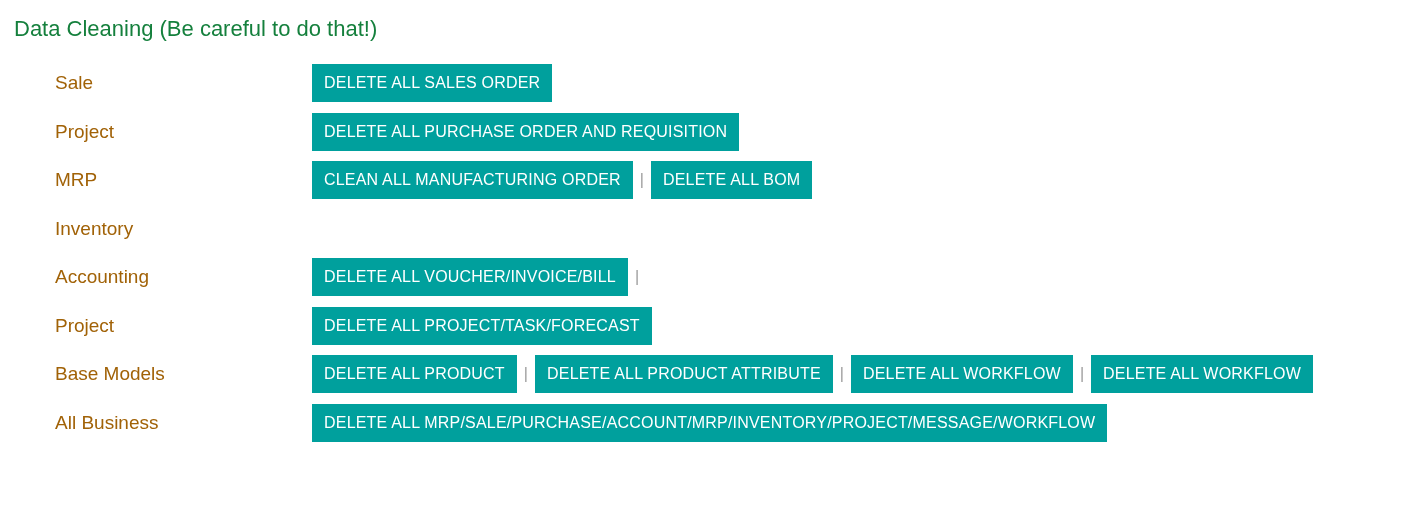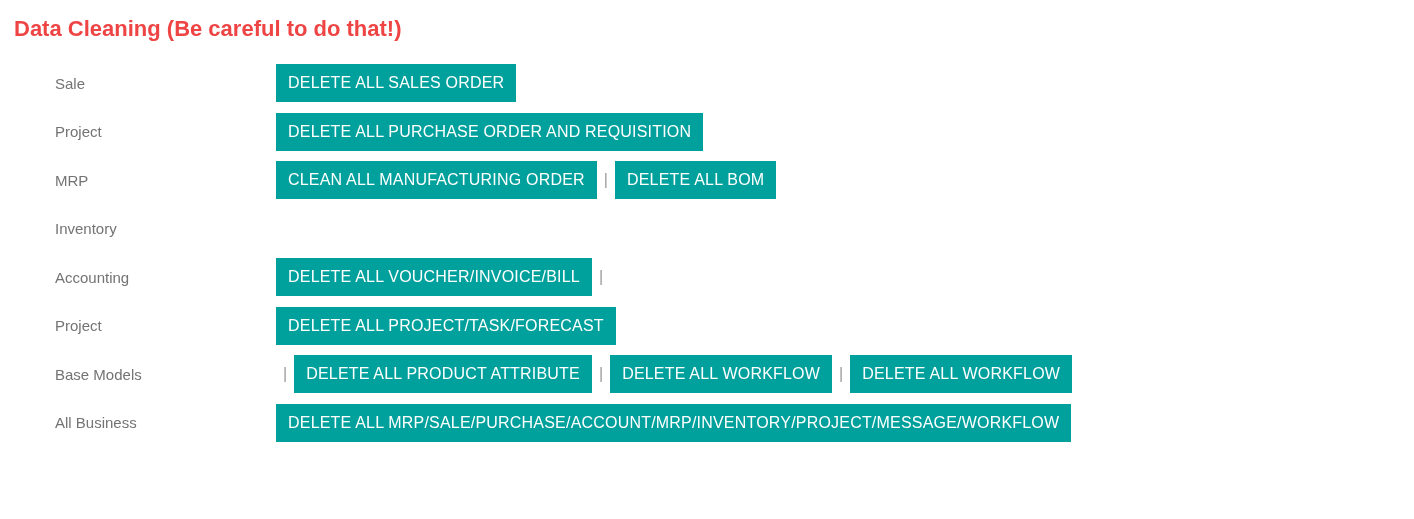--- a/index.html
+++ b/index.html
@@ -10,42 +10,43 @@
   }
   .page {
     width: 1414px;
     height: 519px;
     box-sizing: border-box;
     padding: 16px 0 0 14px;
     overflow: hidden;
   }
   .section-title {
     font-size: 22px;
-    font-weight: 700;
-    color: #ef4444;
+    font-weight: 400;
+    color: #15803d;
     margin: 0 0 22px 0;
     line-height: 26px;
   }
   .row {
     display: flex;
     align-items: center;
     min-height: 38px;
     margin-bottom: 10.5px;
   }
   .row-label {
     width: 262px;
     box-sizing: border-box;
     padding-left: 41px;
-    color: #737373;
-    font-size: 15px;
+    color: #a16207;
+    font-size: 19px;
     flex: 0 0 auto;
   }
   .btn-group {
     display: flex;
     align-items: center;
+    margin-left: 36px;
   }
   .delete-btn {
     background: #00A09D;
     color: #ffffff;
     border: none;
     height: 38px;
     padding: 0 12px;
     font-size: 16px;
     font-family: "Liberation Sans", sans-serif;
     letter-spacing: 0.2px;
@@ -98,20 +99,21 @@
       </div>
       <div class="row">
         <span class="row-label">Project</span>
         <div class="btn-group">
           <button class="delete-btn">DELETE ALL PROJECT/TASK/FORECAST</button>
         </div>
       </div>
       <div class="row">
         <span class="row-label">Base Models</span>
         <div class="btn-group">
+          <button class="delete-btn">DELETE ALL PRODUCT</button>
           <span class="btn-sep">|</span>
           <button class="delete-btn">DELETE ALL PRODUCT ATTRIBUTE</button>
           <span class="btn-sep">|</span>
           <button class="delete-btn">DELETE ALL WORKFLOW</button>
           <span class="btn-sep">|</span>
           <button class="delete-btn">DELETE ALL WORKFLOW</button>
         </div>
       </div>
       <div class="row">
         <span class="row-label">All Business</span>

